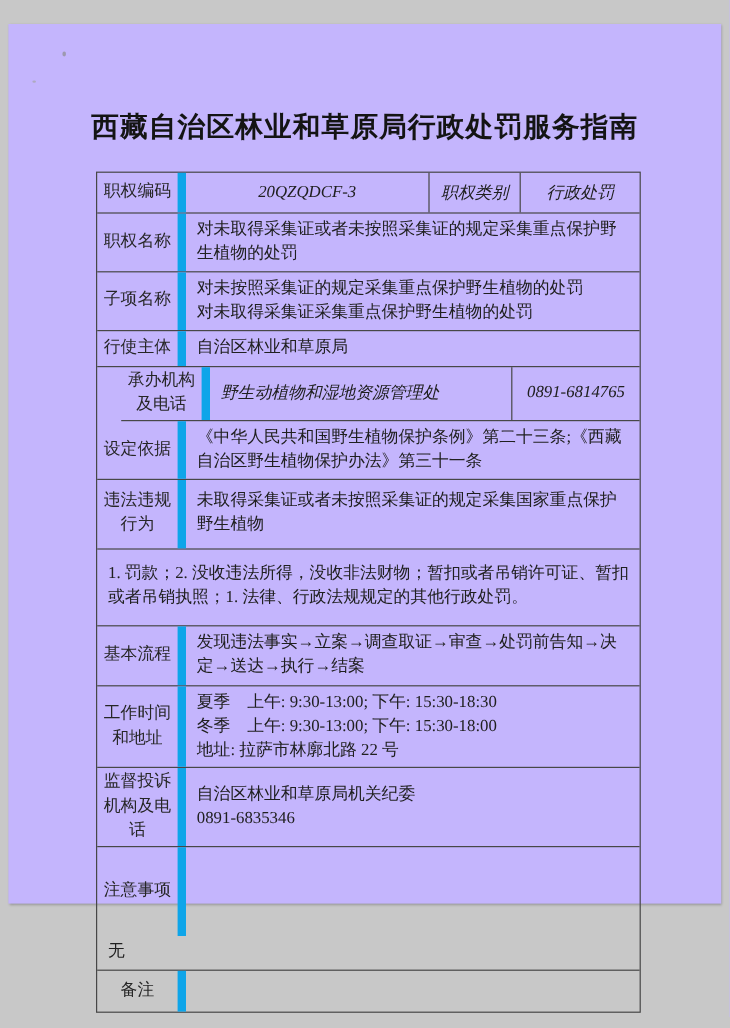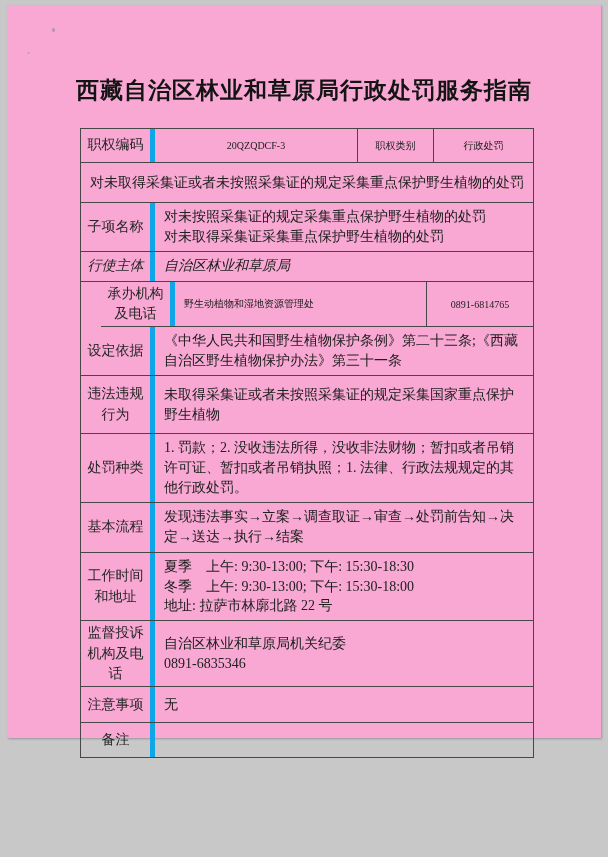--- a/index.html
+++ b/index.html
@@ -11,24 +11,24 @@
     height: 857px;
     background: #c8c8c8;
     position: relative;
     font-family: "Liberation Serif", "DejaVu Serif", serif;
     color: #1f1f1f;
     overflow: hidden;
   }
   .page {
     position: absolute;
     left: 7px;
-    top: 5px;
+    top: 20px;
     width: 594px;
     height: 733px;
-    background: #f9a8d4;
+    background: #c4b5fd;
     box-shadow: 1px 1px 2px rgba(0,0,0,0.25);
   }
   .speck1 {
     position: absolute;
     left: 45px; top: 23px;
     width: 3px; height: 4px;
     background: #8d8d8d;
     opacity: 0.7;
     border-radius: 50%;
   }
@@ -63,21 +63,21 @@
   .t-row {
     display: flex;
     align-items: stretch;
     border-bottom: 1px solid #474747;
     box-sizing: border-box;
   }
   .t-row:last-child { border-bottom: none; }
   .label-cell {
     width: 74px;
     flex: 0 0 74px;
-    border-right: 5px solid #0ea5e9;
+    border-right: 7px solid #0ea5e9;
     box-sizing: border-box;
     display: flex;
     align-items: center;
     justify-content: center;
     text-align: center;
     font-size: 14px;
     line-height: 1.45;
     padding: 2px 1px;
     color: #262626;
   }
@@ -91,46 +91,47 @@
     font-size: 14px;
     line-height: 1.42;
     color: #202020;
   }
   .content-cell .line { white-space: normal; }
   .sub-cell {
     box-sizing: border-box;
     display: flex;
     align-items: center;
     justify-content: center;
-    font-size: 10px;
+    font-size: 14px;
     padding: 2px 4px;
     color: #202020;
+    font-style: italic;
   }
   .sub-cell.left-align { justify-content: flex-start; padding-left: 9px; }
   .b-left { border-left: 1px solid #474747; }
   .content-split { flex: 1 1 auto; display: flex; align-items: stretch; }
   .code-cell { width: 202px; flex: 0 0 202px; }
   .cat-label-cell { width: 76px; flex: 0 0 76px; }
   .cat-value-cell { flex: 1 1 auto; }
   .org-cell { flex: 1 1 auto; }
   .phone-cell { width: 107px; flex: 0 0 107px; }
 
   
   .rh1  { min-height: 34px; }
   .rh2  { min-height: 40px; }
   .rh3  { min-height: 42px; }
-  .rh4  { min-height: 30px; font-style: italic; }
+  .rh4  { min-height: 30px; }
   .rh5  { min-height: 40px; margin-left: 20px; }
   .rh6  { min-height: 44px; }
   .rh7  { min-height: 58px; }
   .rh8  { min-height: 64px; }
   .rh9  { min-height: 50px; }
   .rh10 { min-height: 64px; }
   .rh11 { min-height: 58px; justify-content: center; }
-  .rh12 { min-height: 36px; }
+  .rh12 { min-height: 36px; flex-direction: column; }
   .rh13 { min-height: 34px; justify-content: space-between; }
 </style>
 </head>
 <body>
 
 <div class="page">
   <div class="speck1"></div>
   <div class="speck2"></div>
 
   <div class="doc-title">西藏自治区林业和草原局行政处罚服务指南</div>
@@ -140,20 +141,21 @@
     <div class="t-row rh1">
       <div class="label-cell">职权编码</div>
       <div class="content-split">
         <div class="sub-cell code-cell">20QZQDCF-3</div>
         <div class="sub-cell cat-label-cell b-left">职权类别</div>
         <div class="sub-cell cat-value-cell b-left">行政处罚</div>
       </div>
     </div>
 
     <div class="t-row rh2">
+      <div class="label-cell">职权名称</div>
       <div class="content-cell">
         <div class="line">对未取得采集证或者未按照采集证的规定采集重点保护野生植物的处罚</div>
       </div>
     </div>
 
     <div class="t-row rh3">
       <div class="label-cell">子项名称</div>
       <div class="content-cell">
         <div class="line">对未按照采集证的规定采集重点保护野生植物的处罚</div>
         <div class="line">对未取得采集证采集重点保护野生植物的处罚</div>
@@ -183,21 +185,20 @@
     </div>
 
     <div class="t-row rh7">
       <div class="label-cell">违法违规行为</div>
       <div class="content-cell">
         <div class="line">未取得采集证或者未按照采集证的规定采集国家重点保护野生植物</div>
       </div>
     </div>
 
     <div class="t-row rh8">
-      <div class="label-cell">处罚种类</div>
       <div class="content-cell">
         <div class="line">1. 罚款；2. 没收违法所得，没收非法财物；暂扣或者吊销许可证、暂扣或者吊销执照；1. 法律、行政法规规定的其他行政处罚。</div>
       </div>
     </div>
 
     <div class="t-row rh9">
       <div class="label-cell">基本流程</div>
       <div class="content-cell">
         <div class="line">发现违法事实→立案→调查取证→审查→处罚前告知→决定→送达→执行→结案</div>
       </div>

